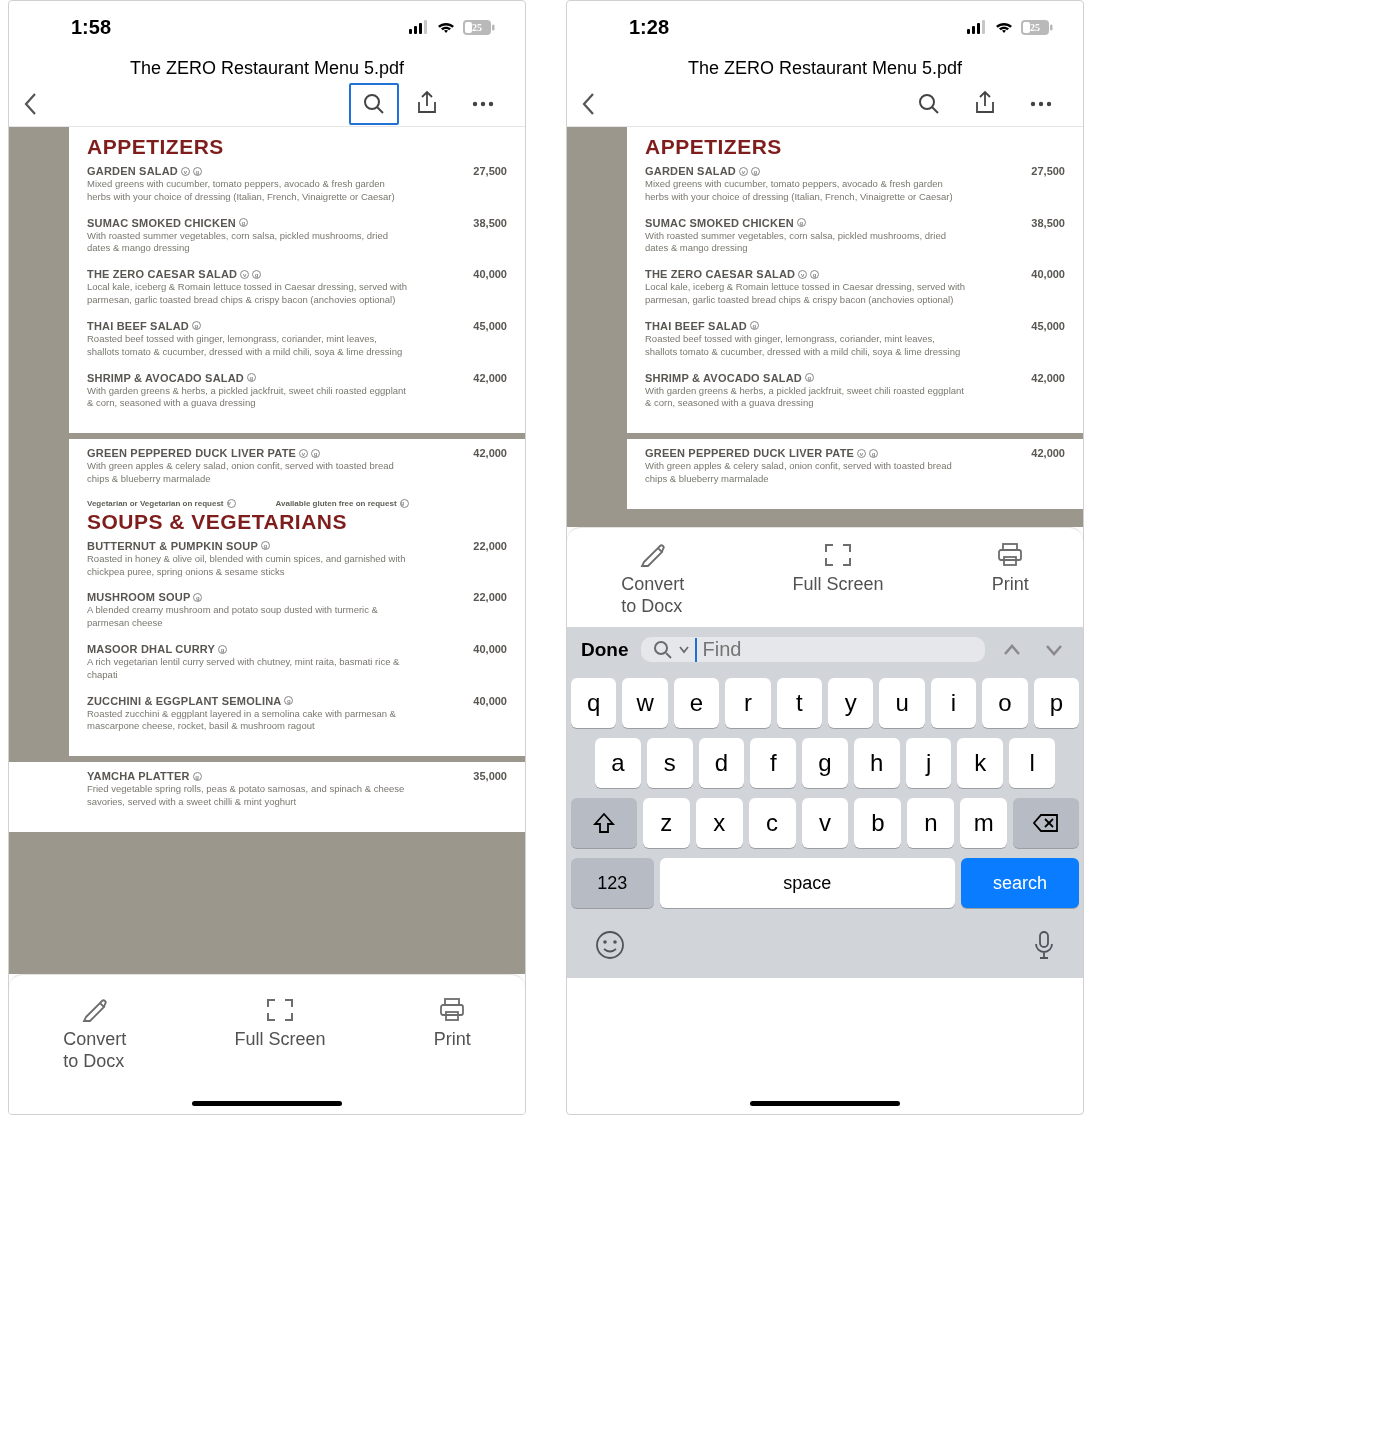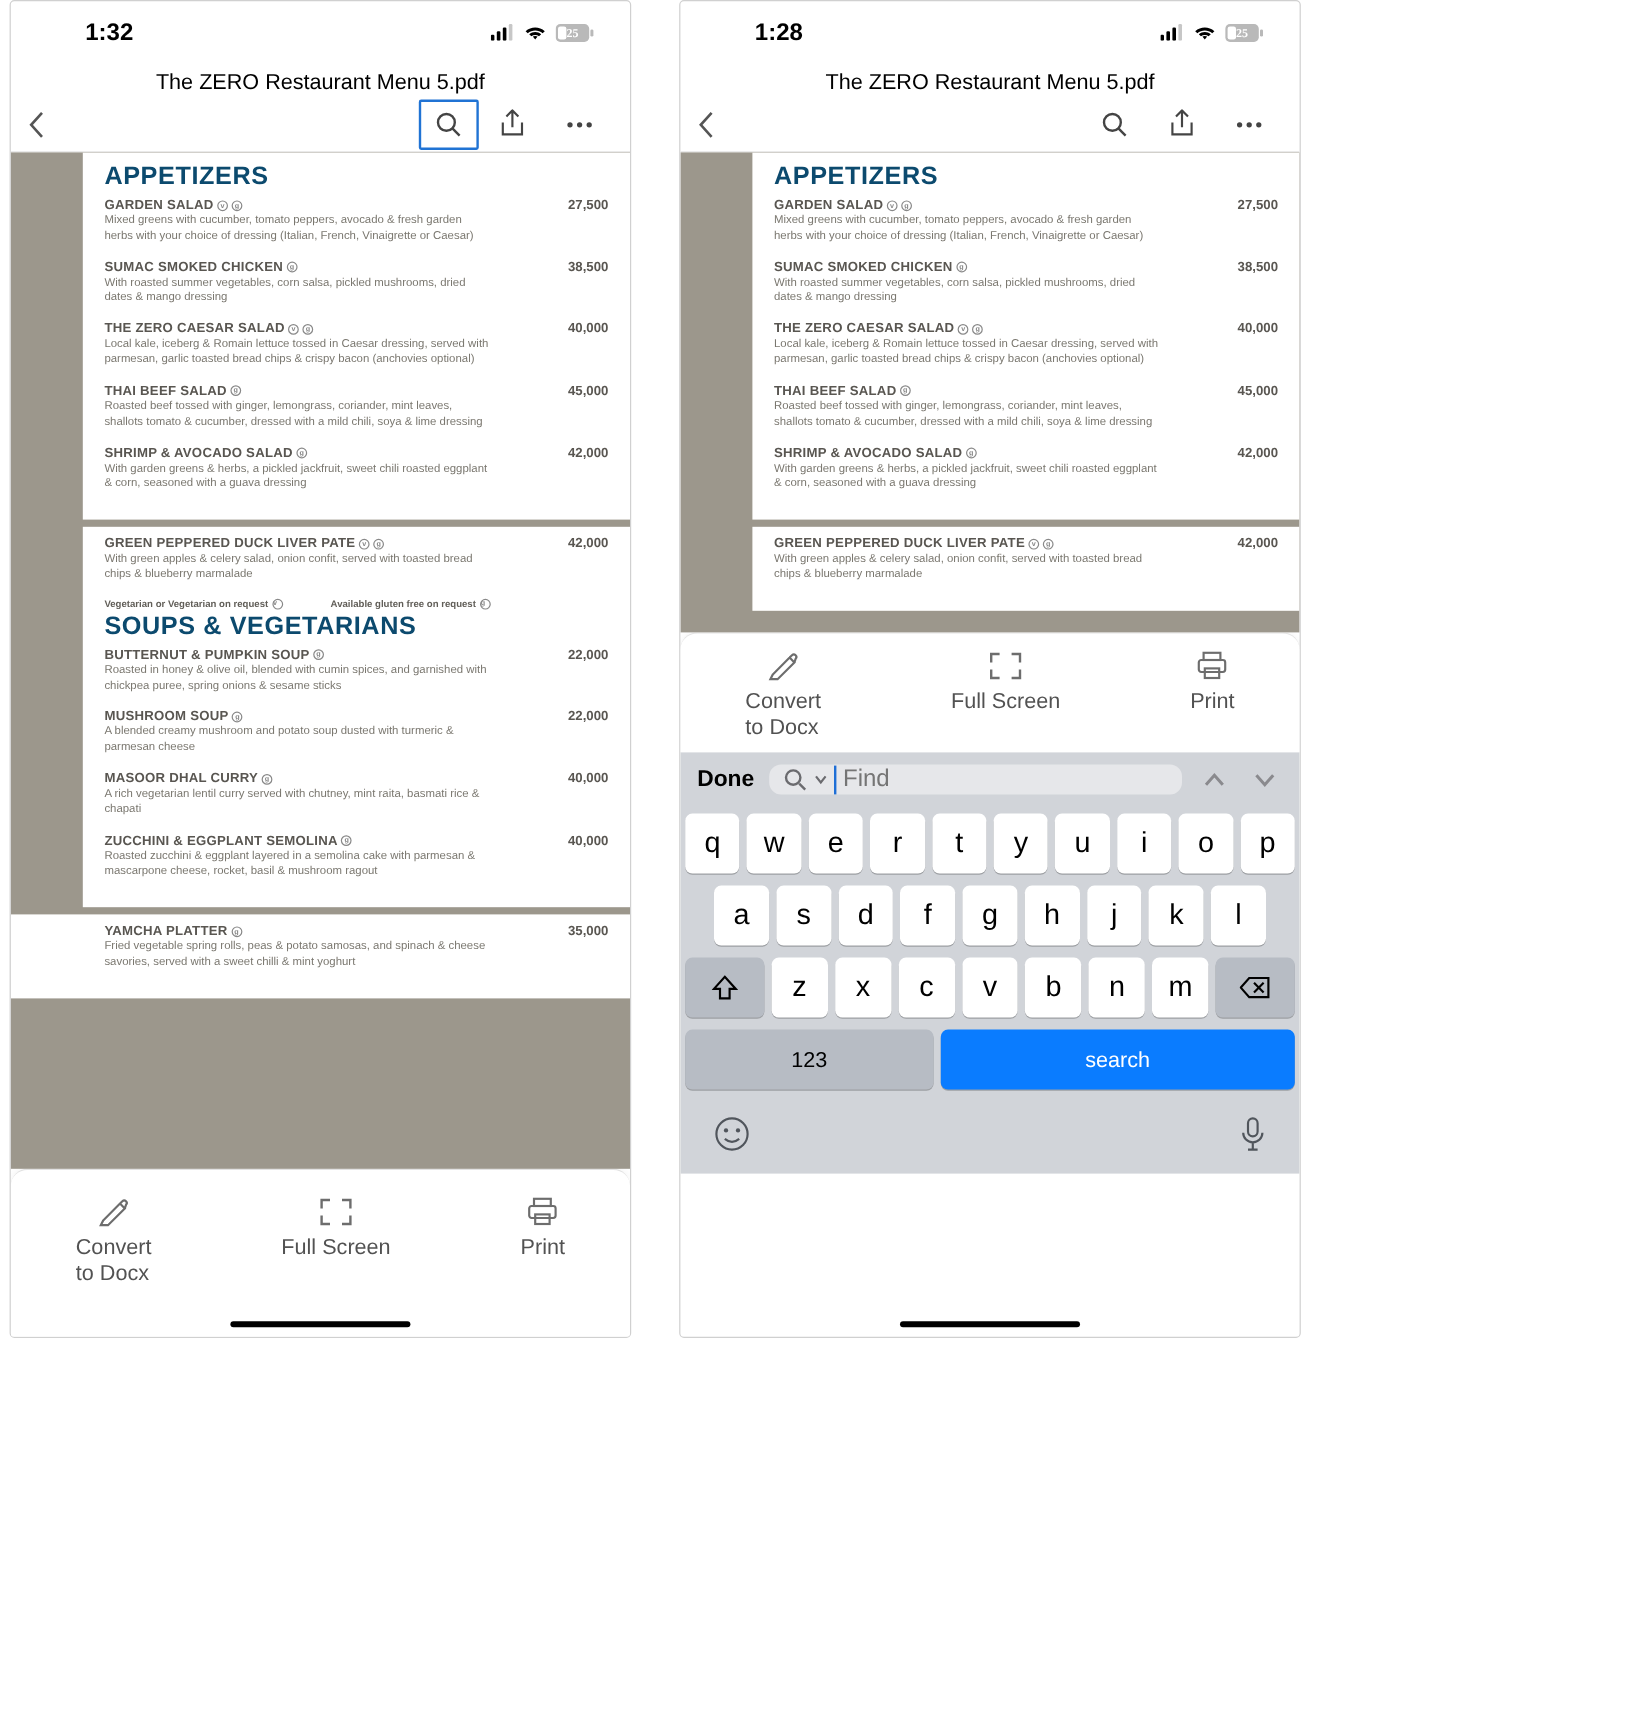--- a/index.html
+++ b/index.html
@@ -74,21 +74,21 @@
   .page {
     background: #fff;
     margin-left: 60px;
     padding: 8px 18px 10px 18px;
     margin-bottom: 6px;
   }
   .section-title {
     font-size: 21px;
     font-weight: 700;
     letter-spacing: 0.5px;
-    color: #0c4a6e;
+    color: #7f1d1d;
     margin-bottom: 6px;
   }
   .menu-item {
     display: flex;
     justify-content: space-between;
     margin-bottom: 13px;
   }
   .item-body { flex: 1; padding-right: 40px; }
   .item-name {
     font-size: 11px;
@@ -202,21 +202,21 @@
     display:flex; justify-content:space-between;
     padding:10px 28px 0;
     height: 58px;
   }
 </style>
 </head>
 <body>
 
 <div class="phone phone-left">
   <div class="status-bar">
-    <span>1:32</span>
+    <span>1:58</span>
     <div class="status-right">
       <span class="signal-icon">
         <svg width="20" height="14" viewBox="0 0 20 14">
             <rect x="0" y="9" width="3" height="5" rx="1" fill="#000"></rect>
             <rect x="5" y="6" width="3" height="8" rx="1" fill="#000"></rect>
             <rect x="10" y="3" width="3" height="11" rx="1" fill="#000"></rect>
             <rect x="15" y="0" width="3" height="14" rx="1" fill="#c7c7c7"></rect>
           </svg>
       </span>
       <span class="wifi-icon">
@@ -655,20 +655,21 @@
           <div class="key fn wide">
             <svg width="26" height="20" viewBox="0 0 26 20">
               <path d="M8 2 H24 V18 H8 L1 10 Z" fill="none" stroke="#000" stroke-width="1.8"></path>
               <line x1="12" y1="6" x2="20" y2="14" stroke="#000" stroke-width="1.8"></line>
               <line x1="20" y1="6" x2="12" y2="14" stroke="#000" stroke-width="1.8"></line>
             </svg>
           </div>
       </div>
       <div class="kb-row">
         <div class="key num">123</div>
+        <div class="key space">space</div>
         <div class="key search">search</div>
       </div>
     </div>
     <div class="kb-bottom">
       <span><svg width="30" height="30" viewBox="0 0 30 30">
             <circle cx="15" cy="15" r="13" fill="none" stroke="#50555c" stroke-width="1.8"></circle>
             <circle cx="10" cy="12" r="1.8" fill="#50555c"></circle>
             <circle cx="20" cy="12" r="1.8" fill="#50555c"></circle>
             <path d="M9 19 Q15 24 21 19" fill="none" stroke="#50555c" stroke-width="1.8"></path>
           </svg></span>

